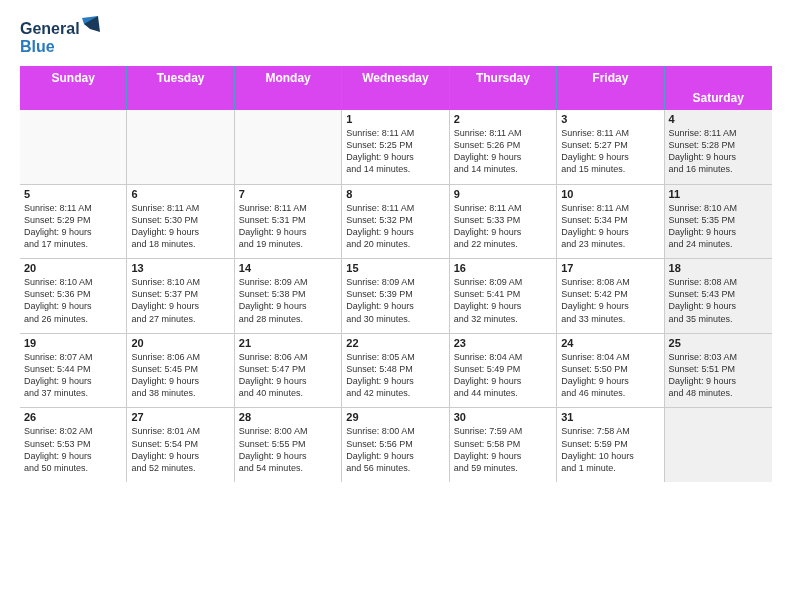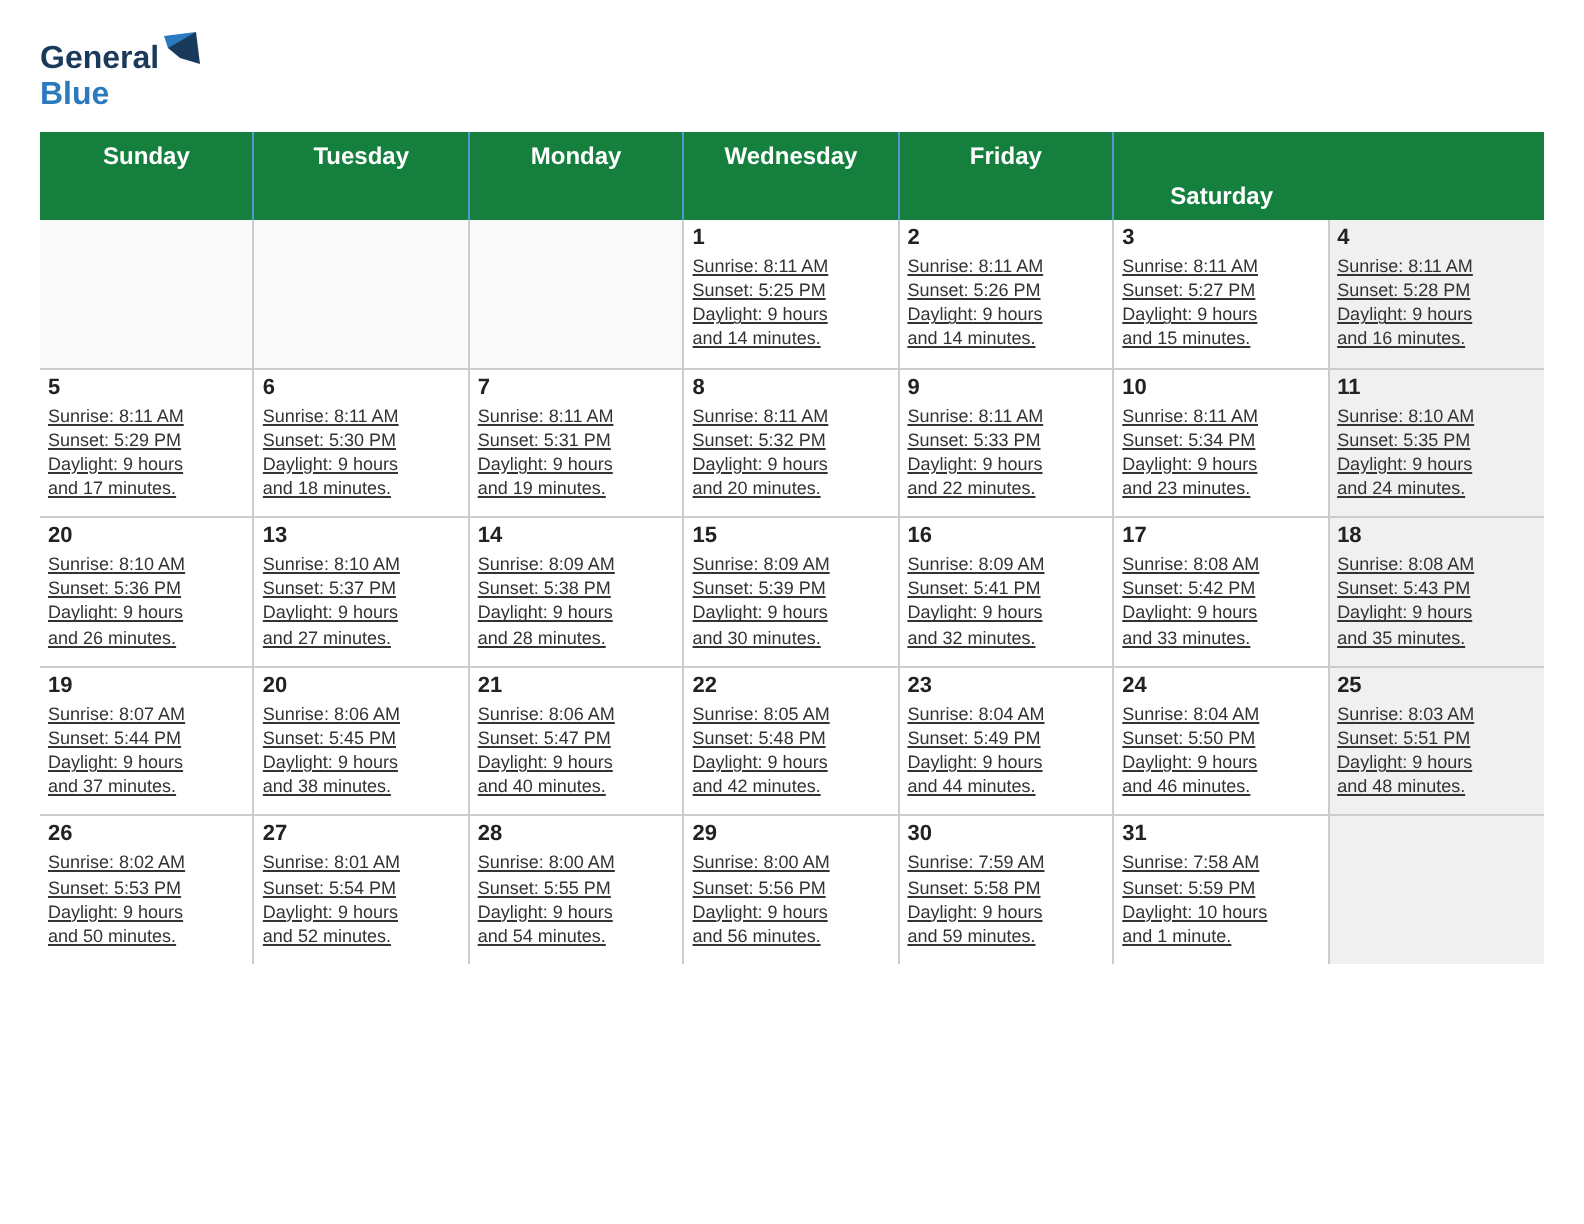--- a/index.html
+++ b/index.html
@@ -46,21 +46,21 @@
       color: #444;
     }
     .calendar {
       flex: 1;
       display: flex;
       flex-direction: column;
     }
     .cal-header-row {
       display: grid;
       grid-template-columns: repeat(7, 1fr);
-      background: #15803d;
+      background: #d946ef;
     }
     .cal-header-cell {
       color: #fff;
       font-weight: bold;
       font-size: 12px;
       padding: 5px 4px;
       text-align: center;
       border-right: 1px solid #5599cc;
     }
     .cal-header-cell:last-child { border-right: none; margin-top: 20px; }
@@ -90,21 +90,20 @@
     .day-num {
       font-size: 11px;
       font-weight: bold;
       color: #222;
       margin-bottom: 2px;
     }
     .cell-text {
       font-size: 9px;
       color: #333;
       line-height: 1.35;
-      text-decoration: underline;
     }
   </style>
 </head>
 <body>
 
 <div class="page">
   <div class="header">
     <div class="logo-wrapper">
       <svg class="logo-icon" viewBox="0 0 80 42" style="width: 80px; height: 42px;">
           <text x="0" y="18" font-size="16" font-weight="bold" fill="#1a3a5c">General</text>
@@ -118,20 +117,21 @@
       <div class="calendar-subtitle"></div>
     </div>
   </div>
 
   <div class="calendar">
     <div class="cal-header-row">
     <div class="cal-header-cell">Sunday</div>
         <div class="cal-header-cell">Tuesday</div>
         <div class="cal-header-cell">Monday</div>
         <div class="cal-header-cell">Wednesday</div>
+        <div class="cal-header-cell">Thursday</div>
         <div class="cal-header-cell">Friday</div>
         <div class="cal-header-cell">Saturday</div>
       </div>
     <div class="cal-body">
     <div class="cal-row">
           <div class="cal-cell empty"></div>
           <div class="cal-cell empty"></div>
           <div class="cal-cell empty"></div>
           <div class="cal-cell">
             <div class="day-num">1</div>

